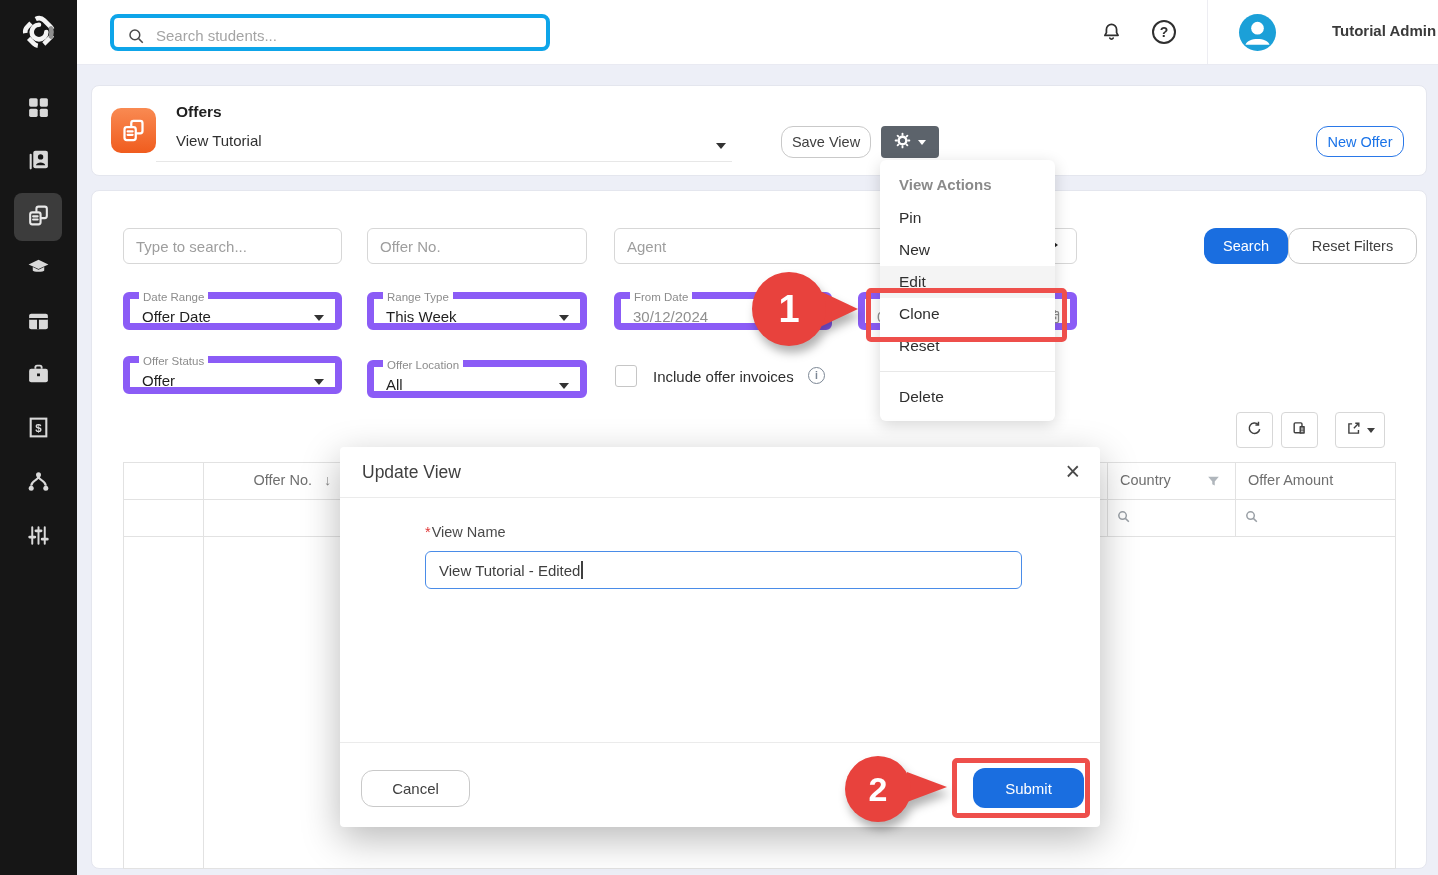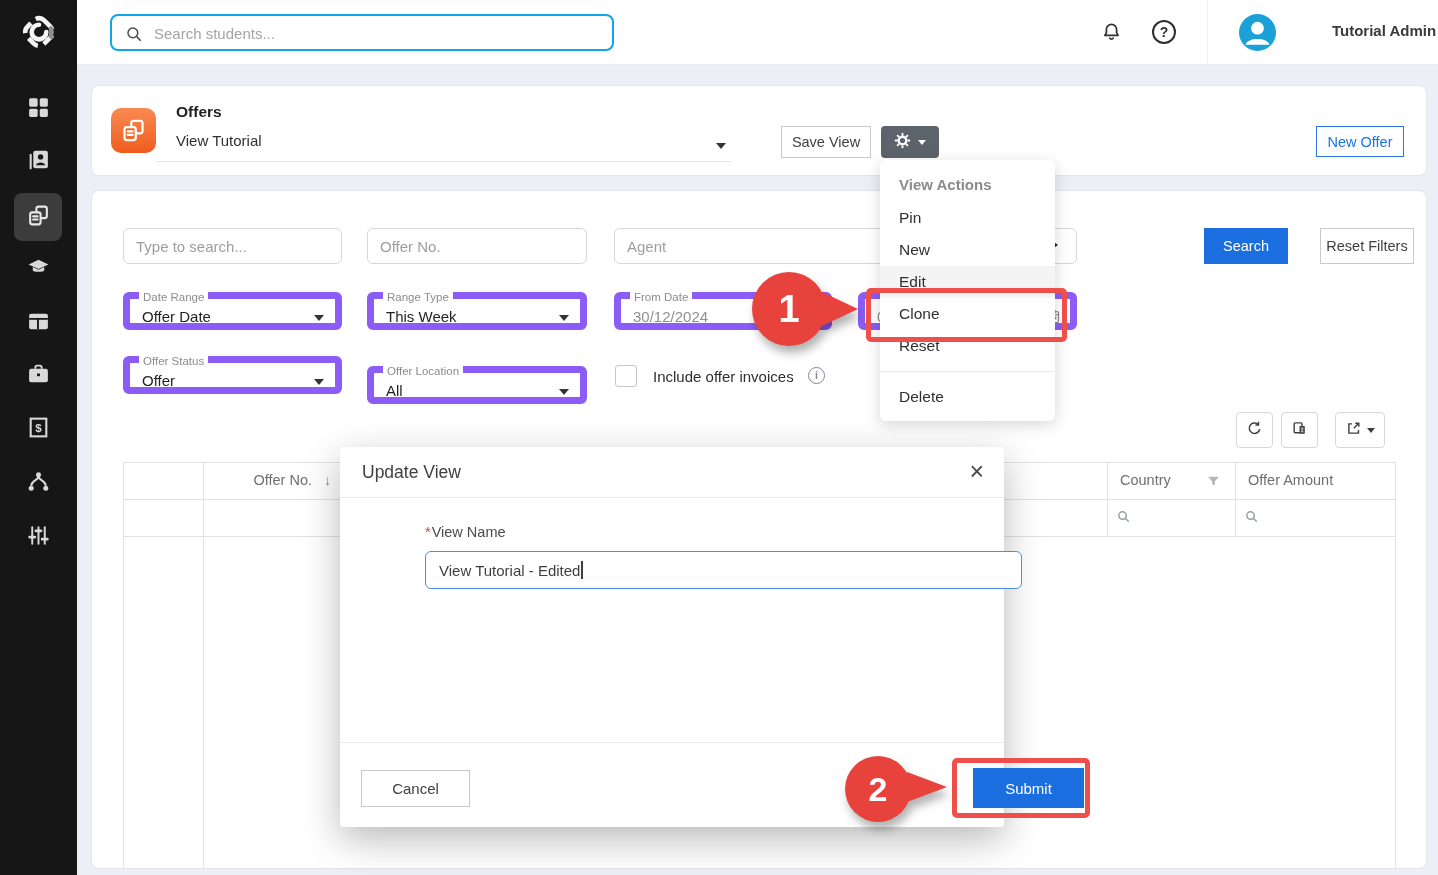--- a/index.html
+++ b/index.html
@@ -8,21 +8,21 @@
 
   
   .sidebar{position:absolute;left:0;top:0;width:77px;height:875px;background:#161616;z-index:5;}
   .logo{position:absolute;left:17px;top:10px;width:44px;height:44px;}
   .nav-item{position:absolute;left:14px;width:48px;height:48px;border-radius:8px;display:flex;align-items:center;justify-content:center;}
   .nav-item.active{background:#3c3c3c;}
   .nav-item svg{width:25px;height:25px;}
 
   
   .topbar{position:absolute;left:77px;top:0;width:1361px;height:65px;background:#fff;border-bottom:1px solid #e9eaf2;z-index:4;}
-  .searchbox{position:absolute;left:33px;top:14px;width:504px;height:37px;border:2px solid #0ea5e9;border-radius:8px;background:#fff;}
+  .searchbox{position:absolute;left:33px;top:14px;width:440px;height:37px;border:4px solid #0ea5e9;border-radius:8px;background:#fff;}
   .searchbox svg{position:absolute;left:13px;top:9px;width:18px;height:18px;}
   .searchbox input{position:absolute;left:40px;top:0;width:390px;height:35px;border:none;outline:none;font-size:15px;color:#333;background:transparent;}
   .searchbox input::placeholder{color:#a4a4a4;}
   .tb-icon{position:absolute;top:21px;width:23px;height:23px;}
   .help-circle{position:absolute;top:20px;width:24px;height:24px;border:2px solid #2f2f2f;border-radius:50%;color:#2f2f2f;font-size:14px;font-weight:bold;text-align:center;line-height:20px;}
   .tb-divider{position:absolute;left:1130px;top:0;height:64px;border-left:1px solid #ededf2;}
   .avatar{position:absolute;left:1162px;top:14px;width:37px;height:37px;border-radius:50%;background:#1ba0d8;overflow:hidden;}
   .user-name{position:absolute;left:1255px;top:22px;font-size:15px;font-weight:bold;color:#3a3a3a;}
 
   
@@ -30,21 +30,21 @@
   .header-card{left:91px;top:85px;width:1336px;height:91px;}
   .filter-card{left:91px;top:190px;width:1336px;height:679px;border-radius:8px;}
 
   .module-icon{position:absolute;left:19px;top:22px;width:45px;height:45px;border-radius:10px;background:linear-gradient(180deg,#f98a52,#f05c1e);display:flex;align-items:center;justify-content:center;}
   .page-title{position:absolute;left:84px;top:17px;font-size:15.5px;font-weight:bold;color:#1f1f1f;}
   .view-select-text{position:absolute;left:84px;top:46px;font-size:15px;color:#303030;}
   .view-underline{position:absolute;left:64px;top:75px;width:576px;border-top:1px solid #e7e7e7;}
   .caret{width:0;height:0;border-left:5px solid transparent;border-right:5px solid transparent;border-top:6px solid #333;}
   .caret-abs{position:absolute;}
 
-  .btn{position:absolute;display:flex;align-items:center;justify-content:center;font-size:14.5px;border-radius:0;cursor:pointer;}
+  .btn{position:absolute;display:flex;align-items:center;justify-content:center;font-size:14.5px;border-radius:12px;cursor:pointer;}
   .btn-outline{background:#fff;border:1px solid #c9c9c9;color:#3f3f3f;}
   .btn-blue{background:#1a6ee0;color:#fff;border:none;}
   .btn-blue-outline{background:#fff;border:1px solid #2a78e8;color:#1a73e8;}
   .gear-btn{position:absolute;left:789px;top:40px;width:58px;height:32px;background:#5c636b;border-radius:4px;display:flex;align-items:center;justify-content:center;gap:7px;}
 
   
   .tin{position:absolute;height:36px;border:1px solid #d7d7d7;border-radius:6px;padding:0 12px;font-size:15px;color:#333;outline:none;background:#fff;}
   .tin::placeholder{color:#9e9e9e;}
   .fs{position:absolute;height:38px;border:7px solid #8b5cf6;border-radius:6px;background:#fff;}
   .fs .legend{position:absolute;top:-8px;left:9px;background:#fff;padding:0 4px;font-size:11.5px;color:#8c8c8c;}
@@ -65,21 +65,21 @@
   .cell-search{position:absolute;top:46px;width:15px;height:15px;}
 
   
   .menu{position:absolute;left:880px;top:160px;width:175px;background:#fff;border-radius:6px;box-shadow:0 4px 16px rgba(0,0,0,.16);padding:8px 0;z-index:30;}
   .menu .hdr{height:34px;line-height:34px;padding-left:19px;color:#8a8a8a;font-weight:bold;font-size:15px;}
   .menu .mi{height:32px;line-height:32px;padding-left:19px;font-size:15.5px;color:#2f2f2f;cursor:pointer;}
   .menu .mi.hl{background:#f4f4f4;}
   .menu .mdiv{margin:9px 0;border-top:1px solid #e8e8e8;}
 
   
-  .modal{position:absolute;left:340px;top:447px;width:664px;height:380px;background:#fff;border-radius:4px;box-shadow:0 12px 38px rgba(0,0,0,.28);z-index:40;}
+  .modal{position:absolute;left:340px;top:447px;width:760px;height:380px;background:#fff;border-radius:4px;box-shadow:0 12px 38px rgba(0,0,0,.28);z-index:40;}
   .modal-title{position:absolute;left:22px;top:15px;font-size:17.5px;font-weight:500;color:#3f3f3f;}
   .modal-close{position:absolute;right:20px;top:8px;font-size:25px;color:#4a4a4a;line-height:32px;cursor:pointer;}
   .modal-hline{position:absolute;left:0;top:50px;width:100%;border-top:1px solid #ebebeb;}
   .modal-fline{position:absolute;left:0;top:295px;width:100%;border-top:1px solid #ebebeb;}
   .field-label{position:absolute;left:85px;top:77px;font-size:14.5px;color:#4a4a4a;}
   .req{color:#e03535;margin-right:1px;}
   .modal-input{position:absolute;left:85px;top:104px;width:597px;height:38px;border:1px solid #4a8ce8;border-radius:6px;background:#fff;display:flex;align-items:center;padding-left:13px;font-size:15px;color:#3f3f3f;}
   .text-caret{display:inline-block;width:1.5px;height:18px;background:#3f3f3f;margin-left:1px;}
 
   
@@ -229,21 +229,21 @@
     <div class="btn btn-blue-outline" style="left:1224px;top:40px;width:88px;height:31px">New Offer</div>
   </section>
 
   <section class="card filter-card">
     <input class="tin" style="left: 31px; top: 37px; width: 219px;" placeholder="Type to search...">
     <input class="tin" style="left: 275px; top: 37px; width: 220px;" placeholder="Offer No.">
     <input class="tin" style="left: 522px; top: 37px; width: 463px;" placeholder="Agent">
     <div class="caret-abs" style="left:959px;top:49px;width:0;height:0;border-top:5px solid transparent;border-bottom:5px solid transparent;border-left:7px solid #222"></div>
 
     <div class="btn btn-blue" style="left:1112px;top:37px;width:84px;height:36px">Search</div>
-    <div class="btn btn-outline" style="left:1228px;top:37px;width:94px;height:36px">Reset Filters</div>
+    <div class="btn btn-outline" style="left:1196px;top:37px;width:129px;height:36px">Reset Filters</div>
 
     <div class="fs" style="left:31px;top:101px;width:219px">
       <span class="legend">Date Range</span>
       <span class="val">Offer Date</span>
       <span class="caret fs-caret"></span>
     </div>
     <div class="fs" style="left:275px;top:101px;width:220px">
       <span class="legend">Range Type</span>
       <span class="val">This Week</span>
       <span class="caret fs-caret"></span>
@@ -261,21 +261,21 @@
             <rect x="13.5" y="12" width="4" height="4" fill="#8c8c8c" stroke="none"></rect>
           </svg>
       </span>
     </div>
 
     <div class="fs" style="left:31px;top:165px;width:219px">
       <span class="legend">Offer Status</span>
       <span class="val">Offer</span>
       <span class="caret fs-caret"></span>
     </div>
-    <div class="fs" style="left:275px;top:175px;width:220px">
+    <div class="fs" style="left:275px;top:169px;width:220px">
       <span class="legend">Offer Location</span>
       <span class="val">All</span>
       <span class="caret fs-caret"></span>
     </div>
 
     <div class="checkbox" style="left:523px;top:174px"></div>
     <span class="cb-label" style="left:561px;top:177px">Include offer invoices</span>
     <span class="info-icon" style="left:716px;top:176px">i</span>
 
     <div class="tool-btn" style="left:1144px;top:221px">

